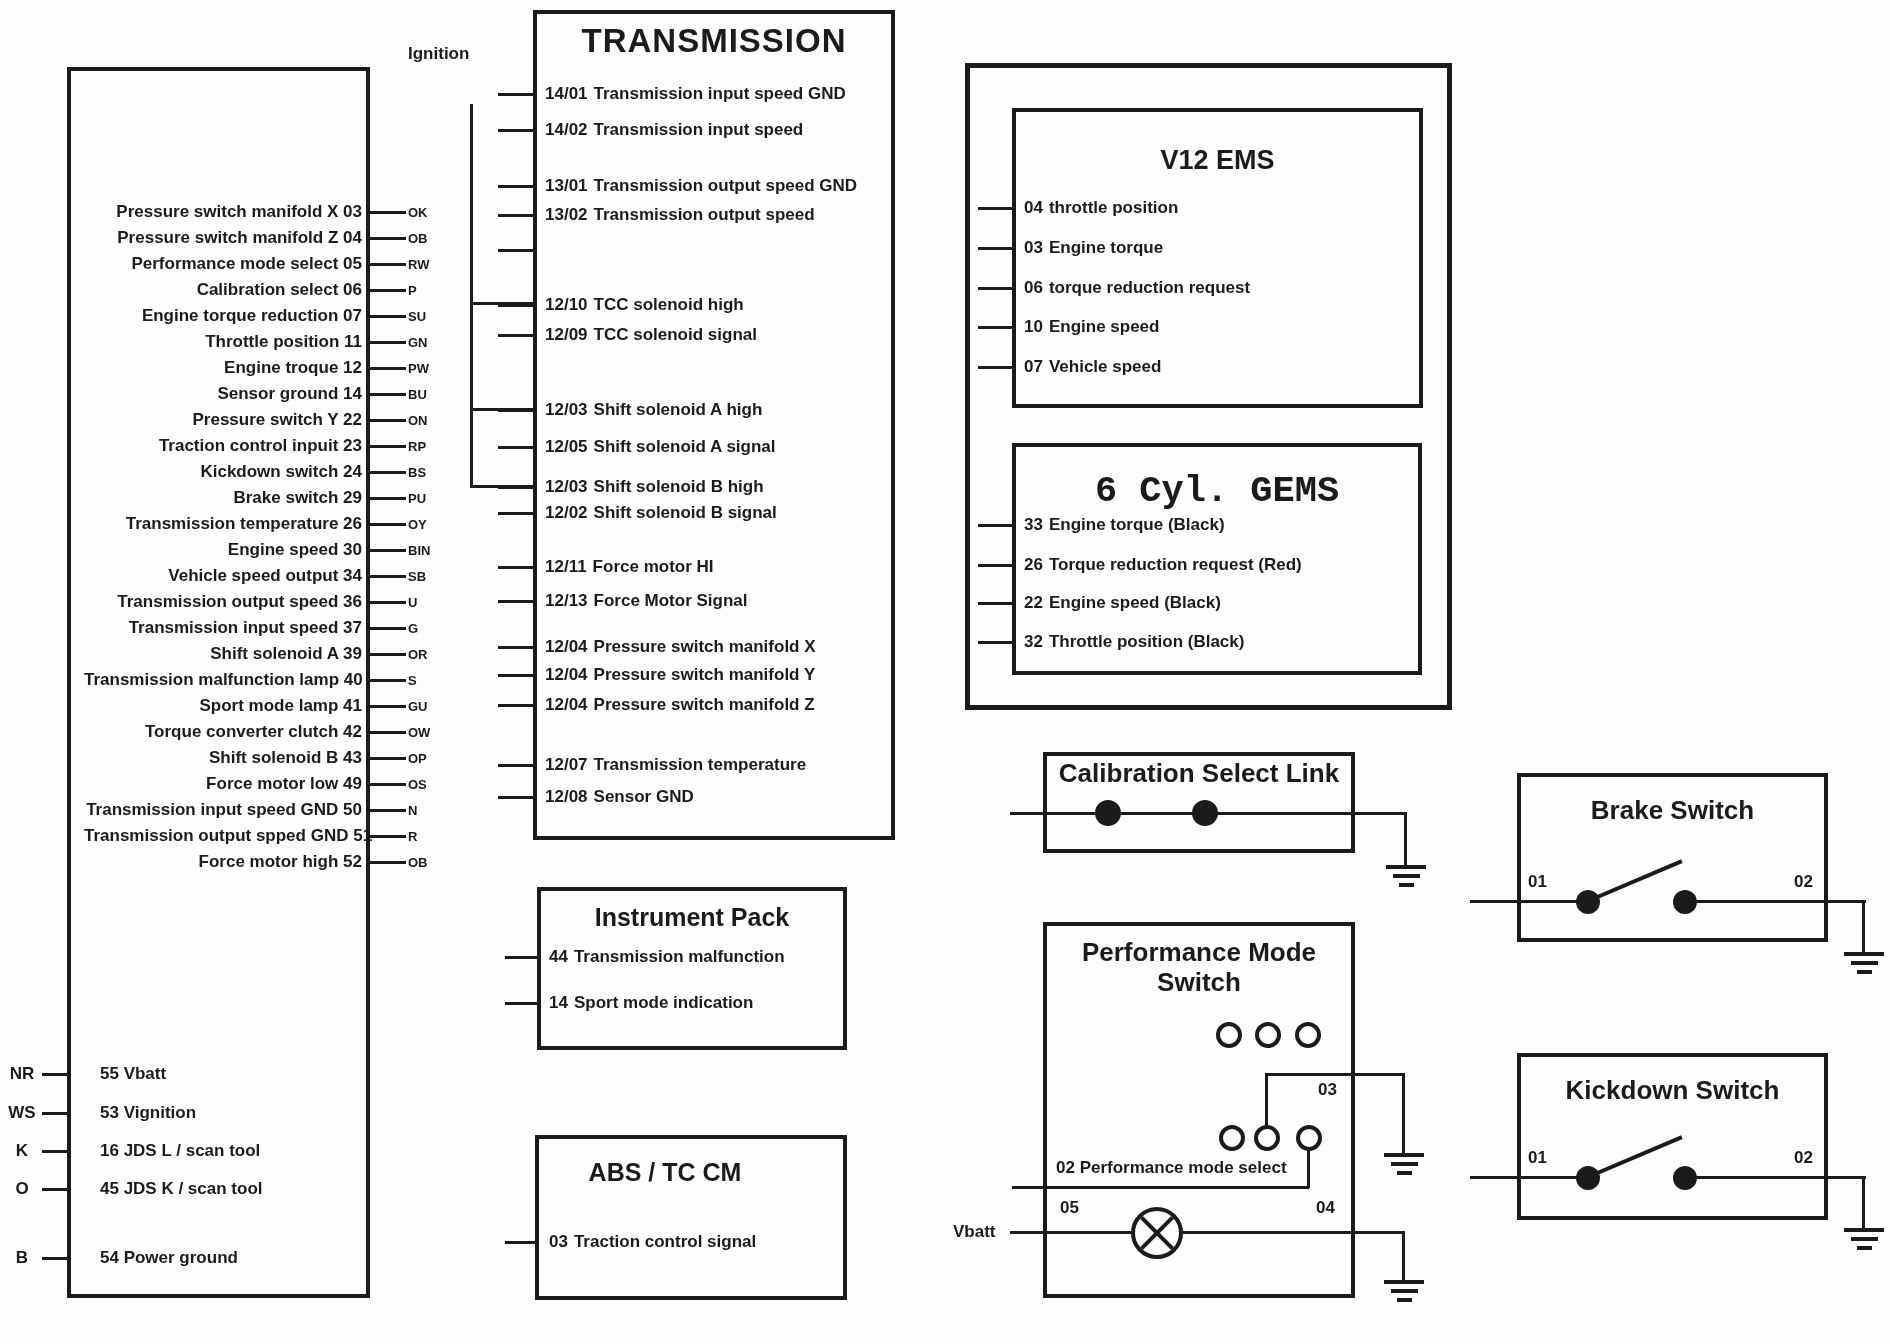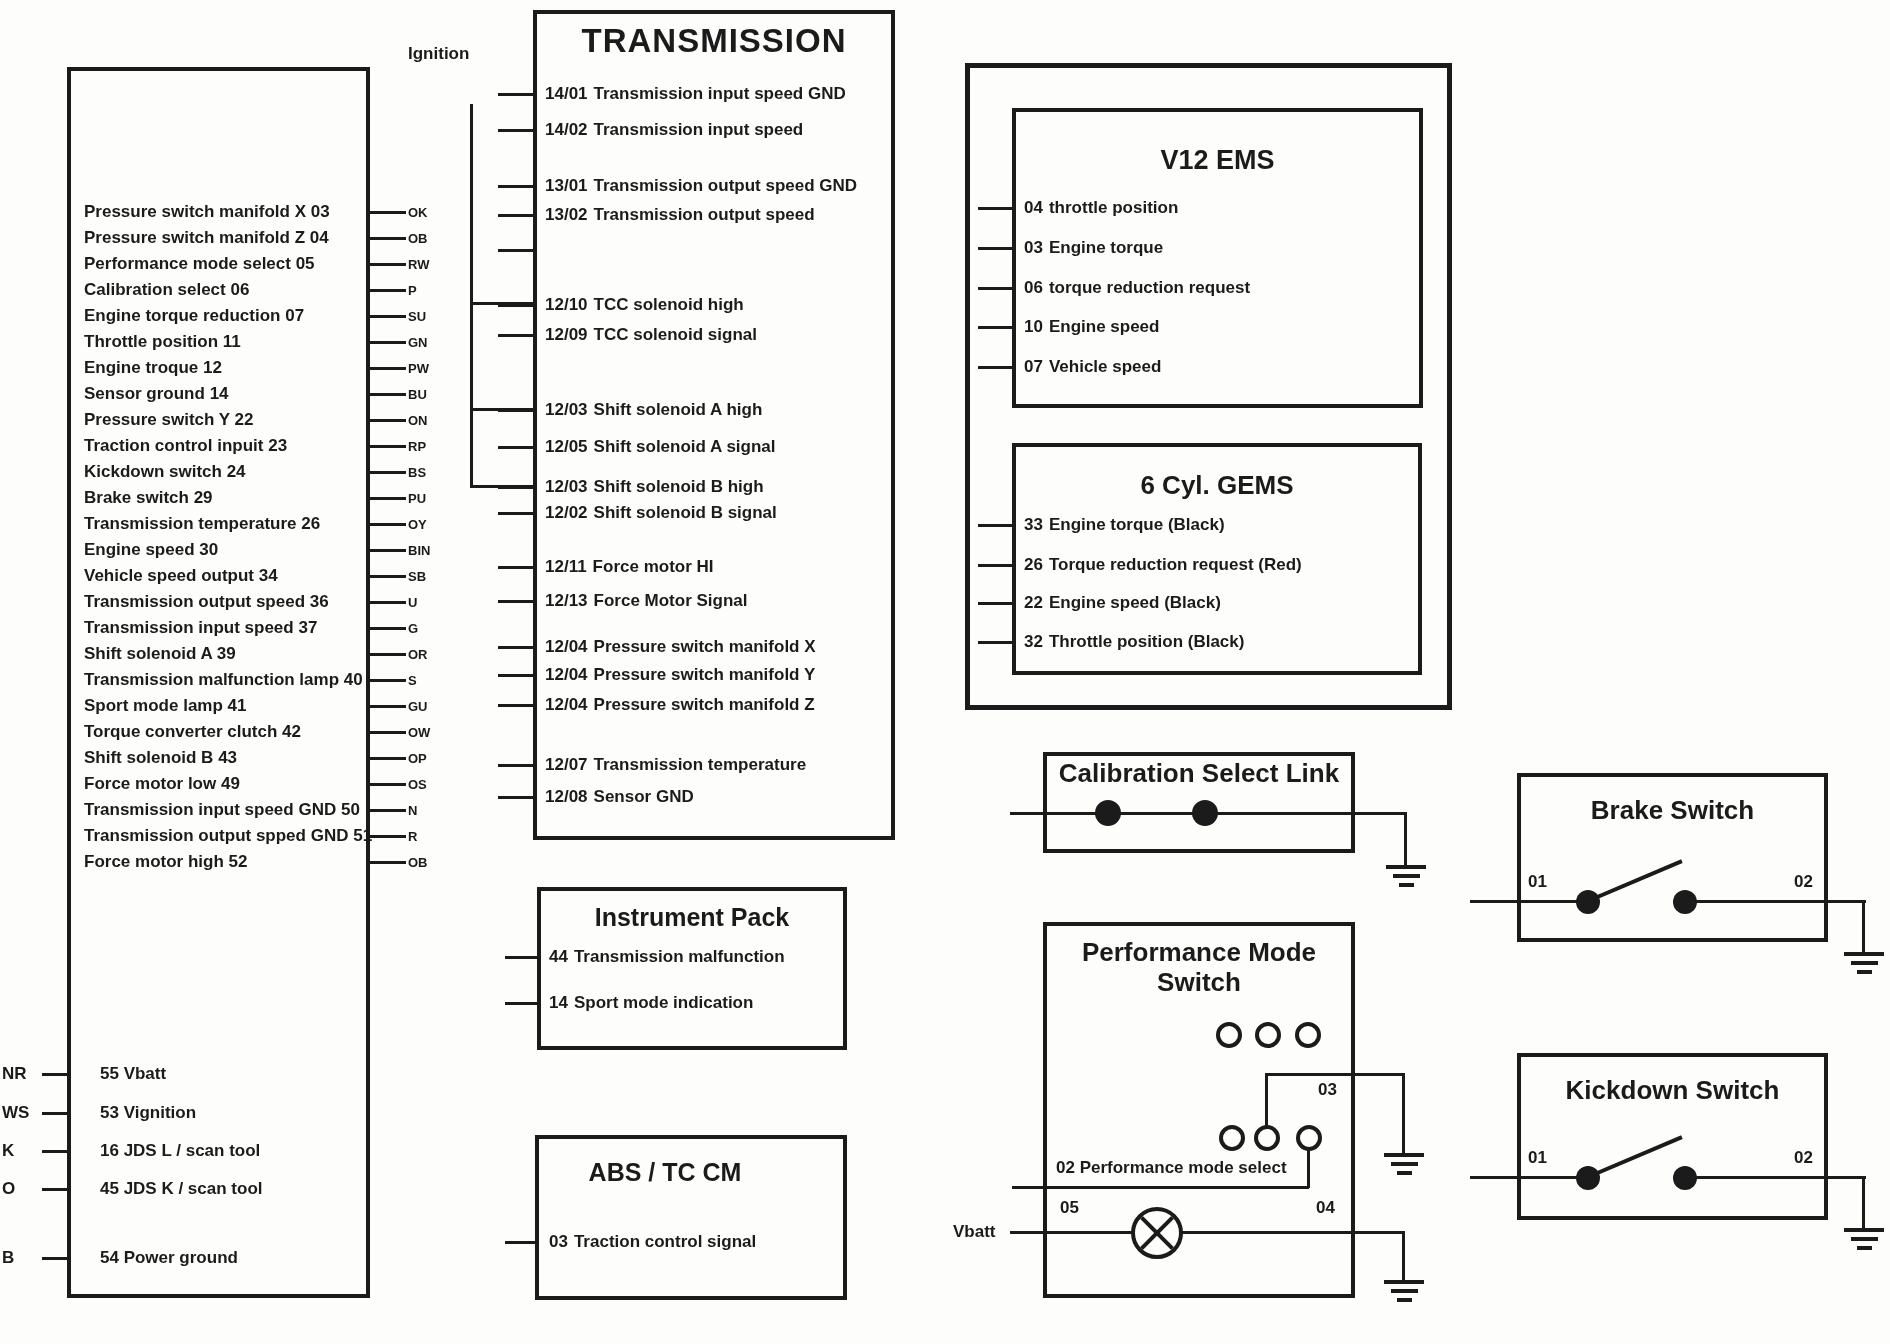--- a/index.html
+++ b/index.html
@@ -18,25 +18,25 @@
   .gnd{position:absolute;width:40px;}
   .gnd i{display:block;background:#1b1b1b;height:4px;margin:0 auto 5px auto;}
   .gnd i:nth-child(1){width:40px}.gnd i:nth-child(2){width:27px}.gnd i:nth-child(3){width:15px}
   .slabel{position:absolute;font-size:17px;white-space:nowrap;}
 
   
   #tcm-box{left:67px;top:67px;width:303px;height:1231px;box-sizing:border-box;}
   #tcm-title{position:absolute;left:67px;top:92px;width:303px;font-size:40px;letter-spacing:2px;}
   #tcm-pins{position:absolute;left:84px;top:199px;width:420px;}
   .tcm-row{height:26px;display:flex;align-items:center;font-size:17px;white-space:nowrap;}
-  .tcm-lbl{display:inline-block;width:278px;text-align:left;}
+  .tcm-lbl{display:inline-block;width:278px;text-align:right;}
   .tcm-stub{width:36px;margin-left:8px;height:3px;background:#1b1b1b;}
   .tcm-code{margin-left:2px;font-size:13px;}
   .pw-row{left:2px;}
-  .pw-ext{display:inline-block;width:40px;text-align:left;}
+  .pw-ext{display:inline-block;width:40px;text-align:center;}
   .pw-stub{width:25px;}
   .pw-txt{margin-left:33px;}
   .pw-row:nth-of-type(1){top:1060px}.pw-row:nth-of-type(2){top:1099px}
   .pw-row:nth-of-type(3){top:1137px}.pw-row:nth-of-type(4){top:1175px}
   .pw-row:nth-of-type(5){top:1244px}
 
   
   #ignition-label{left:408px;top:44px;}
 
   
@@ -69,21 +69,21 @@
   
   #ems-outer{left:965px;top:63px;width:487px;height:647px;box-sizing:border-box;border-width:5px;}
   #v12-box{left:1012px;top:108px;width:411px;height:300px;box-sizing:border-box;}
   #v12-title{position:absolute;left:1012px;top:145px;width:411px;font-size:27px;}
   .v12-row{left:978px;}
   .ems-stub{width:34px;}
   .v12-row:nth-of-type(1){top:194px}.v12-row:nth-of-type(2){top:234px}
   .v12-row:nth-of-type(3){top:274px}.v12-row:nth-of-type(4){top:313px}
   .v12-row:nth-of-type(5){top:353px}
   #gems-box{left:1012px;top:443px;width:410px;height:232px;box-sizing:border-box;}
-  #gems-title{position:absolute;left:1012px;top:470px;width:410px;font-size:26px;}
+  #gems-title{position:absolute;left:1012px;top:470px;width:410px;font-size:37px;font-family:Liberation Mono, monospace;}
   .gems-row:nth-of-type(1){top:511px}.gems-row:nth-of-type(2){top:551px}
   .gems-row:nth-of-type(3){top:589px}.gems-row:nth-of-type(4){top:628px}
 
   
   #cal-box{left:1043px;top:752px;width:312px;height:101px;box-sizing:border-box;}
   #cal-title{position:absolute;left:1043px;top:758px;width:312px;font-size:26px;}
 
   
   #pms-box{left:1043px;top:922px;width:312px;height:376px;box-sizing:border-box;}
   #pms-title{position:absolute;left:1043px;top:938px;width:312px;font-size:26px;line-height:1.15;}

